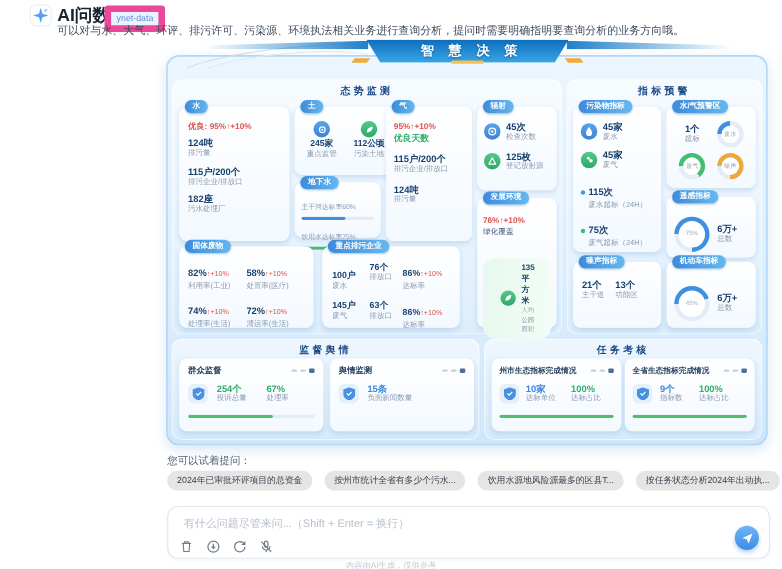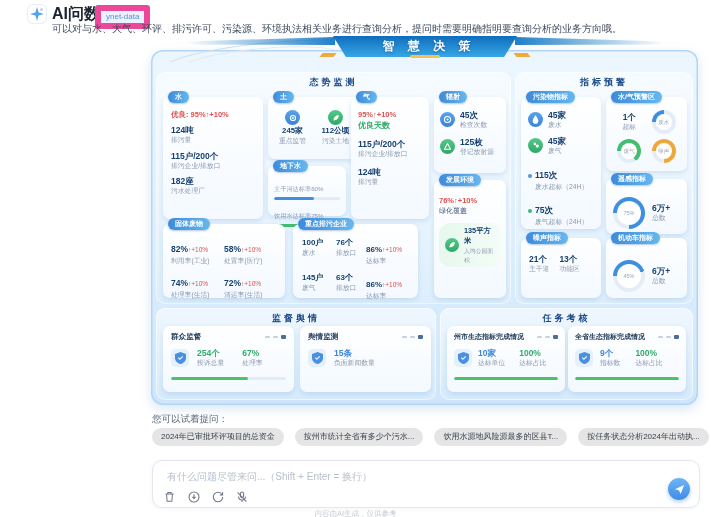--- a/index.html
+++ b/index.html
@@ -58,22 +58,22 @@
   .ico.blue{background:linear-gradient(180deg,#5aa4ea,#3a83d6);}
   .ico.green{background:linear-gradient(180deg,#54c98a,#2fa866);}
   .dot{width:4px;height:4px;border-radius:50%;display:inline-block;margin-right:3px;flex:none;}
   .dot.blue{background:#4a97e2;} .dot.green{background:#3cb878;}
   .bar{height:3px;background:#e2ecf6;border-radius:2px;overflow:hidden;margin-top:2px;}
   .bar i{display:block;height:100%;border-radius:2px;}
   .gauge{position:relative;border-radius:50%;flex:none;}
   .gauge b{position:absolute;inset:4px;background:#fff;border-radius:50%;display:flex;align-items:center;
            justify-content:center;font-size:5.5px;color:#9aa7ba;font-weight:normal;text-align:center;}
   .g24{width:24px;height:24px;} .g32{width:32px;height:32px;}
-  .chip-green{background:linear-gradient(90deg,#e7f8ee,#f3fcf6);border-radius:11px;padding:3px 6px;
-              display:flex;gap:5px;align-items:center;margin-top:7px;}
+  .chip-green{background:linear-gradient(90deg,#e7f8ee,#f3fcf6);border-radius:11px;padding:3px 16px;
+              display:flex;gap:5px;align-items:center;margin-top:19px;}
   .mc{display:flex;gap:3px;align-items:center;}
   .mc i{width:5px;height:2px;background:#c6cfdc;border-radius:1px;}
   .mc i.on{width:5px;height:4px;background:#4d6e9d;}
   .scard-title{font-size:7.6px;font-weight:bold;color:#27415f;white-space:nowrap;}
   .tile{width:18px;height:18px;border-radius:5px;background:#e5f0fd;display:flex;align-items:center;
         justify-content:center;flex:none;}
   
   .sug-label{position:absolute;left:152px;top:413px;font-size:9.5px;color:#5a6472;}
   .chips{position:absolute;left:152px;top:428px;display:flex;gap:11px;align-items:center;}
   .chip{height:18px;line-height:18px;padding:0 9px;background:#e5e5e5;border-radius:9px;
@@ -218,21 +218,21 @@
         </div>
         <div class="col" style="width:50%;margin-top:6px;">
           <span><span class="v">72%</span><span class="red sm">↑+10%</span></span>
           <span class="l">清运率(生活)</span>
         </div>
       </div>
 
       <div class="card" style="left:137px;top:152px;width:125px;height:74px;padding:14px 9px 0;box-sizing:border-box;">
         <span class="pill">重点排污企业</span>
         <div style="display:flex;">
-          <div class="col" style="width:34px;">
+          <div class="col" style="width:34px;justify-content:flex-end;">
             <span class="v" style="font-size:8px;">100户</span>
             <span class="l">废水</span>
           </div>
           <div class="col" style="width:30px;">
             <span class="v" style="font-size:8px;">76个</span>
             <span class="l">排放口</span>
           </div>
           <div class="col">
             <span><span class="v" style="font-size:8px;">86%</span><span class="red sm">↑+10%</span></span>
             <span class="l">达标率</span>

